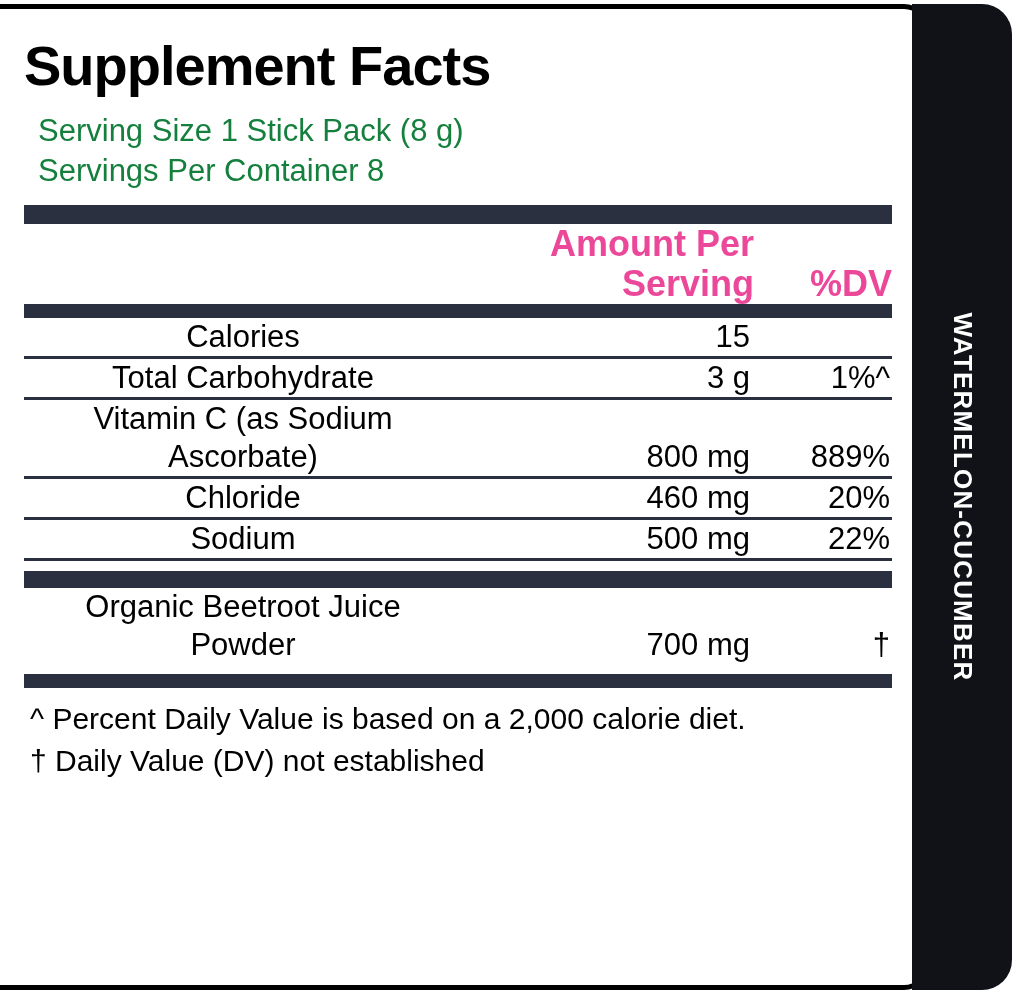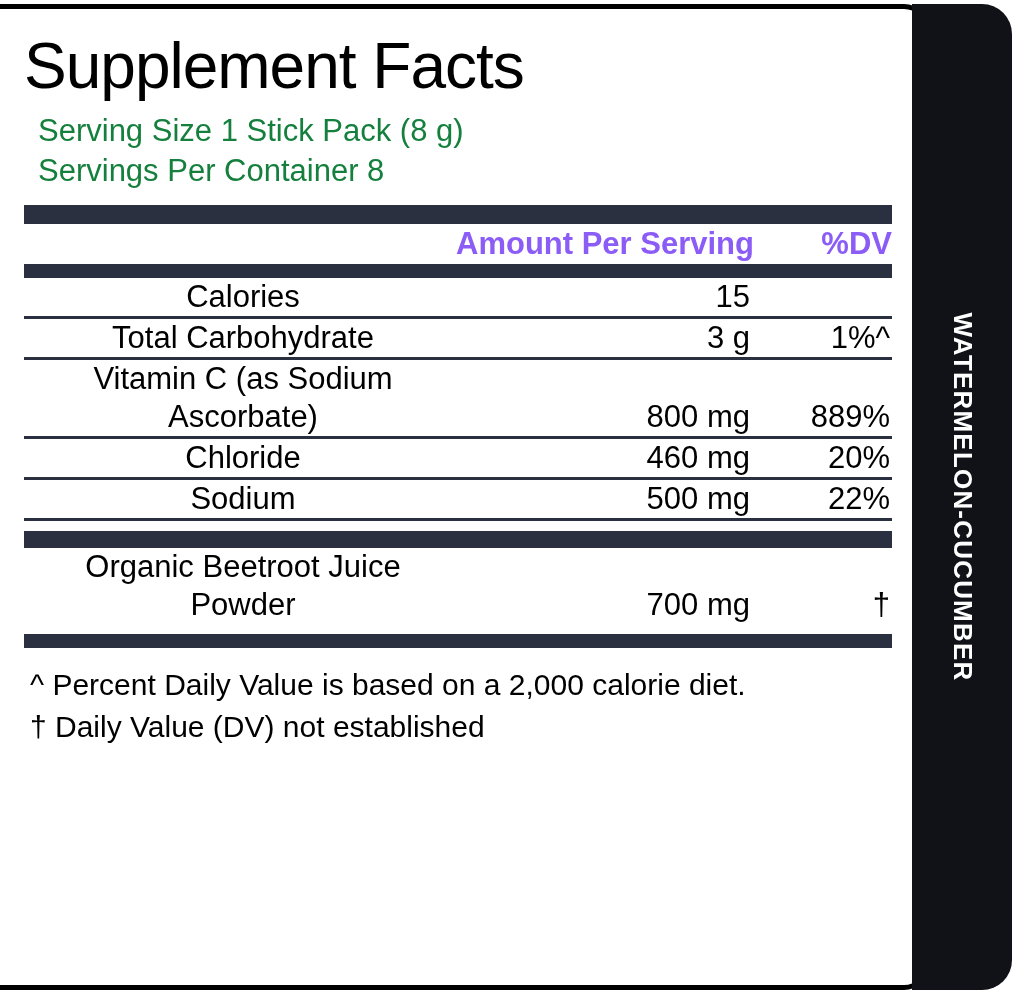--- a/index.html
+++ b/index.html
@@ -61,22 +61,22 @@
   
   .content {
     position: absolute;
     left: 24px;
     top: 14px;
     width: 868px;
   }
 
   .sf-title {
     font-family: "Liberation Sans", sans-serif;
-    font-weight: normal;
-    font-size: 64px;
+    font-weight: bold;
+    font-size: 56px;
     line-height: 86px;
     letter-spacing: -1px;
     color: #000000;
     white-space: nowrap;
     margin: 0 0 2px 0;
     transform: scaleX(1.0);
   }
 
   .serving-line {
     font-family: "Liberation Sans", sans-serif;
@@ -106,24 +106,24 @@
     padding: 0;
     vertical-align: bottom;
   }
 
   .col-name  { width: 430px; }
   .col-amt   { width: 300px; }
   .col-dv    { width: 138px; }
 
   .hdr-row td {
     font-weight: bold;
-    font-size: 31px;
+    font-size: 36px;
     line-height: 40px;
     padding: 6px 0 8px 0;
-    color: #8b5cf6;
+    color: #ec4899;
     margin-top: 12px;
   }
   .hdr-amt { text-align: right; }
   .hdr-dv  { text-align: right; }
 
   .data-row td {
     font-size: 31px;
     line-height: 38px;
     color: #000000;
     padding: 7px 0 8px 0;
@@ -135,21 +135,21 @@
   .sep-bar { height: 3px; background: #2b3040; }
   .sep-bar-thick { height: 14px; background: #2b3040; }
 
   .sub-line {
     display: block;
     font-size: 31px;
     line-height: 38px;
   }
 
   .footnotes {
-    padding-top: 16px;
+    padding-top: 10px;
     font-family: "Liberation Sans", sans-serif;
     font-size: 30px;
     line-height: 42px;
     color: #000000;
     padding-left: 6px;
   }
 </style>
 </head>
 <body>
 

